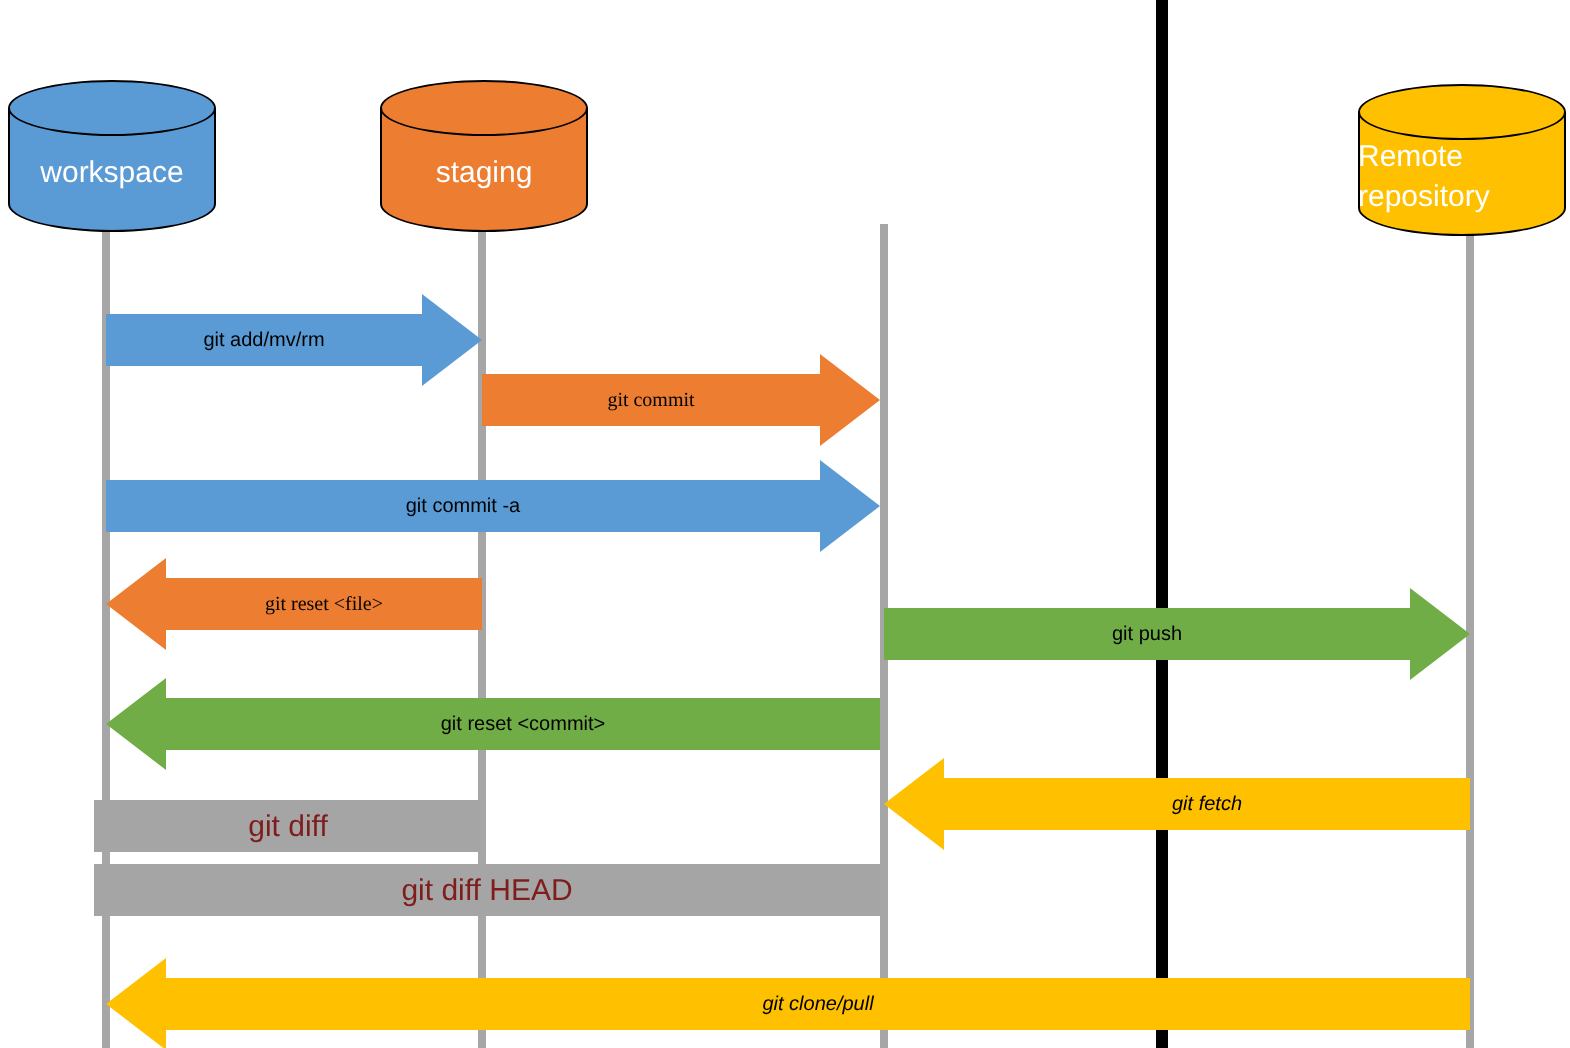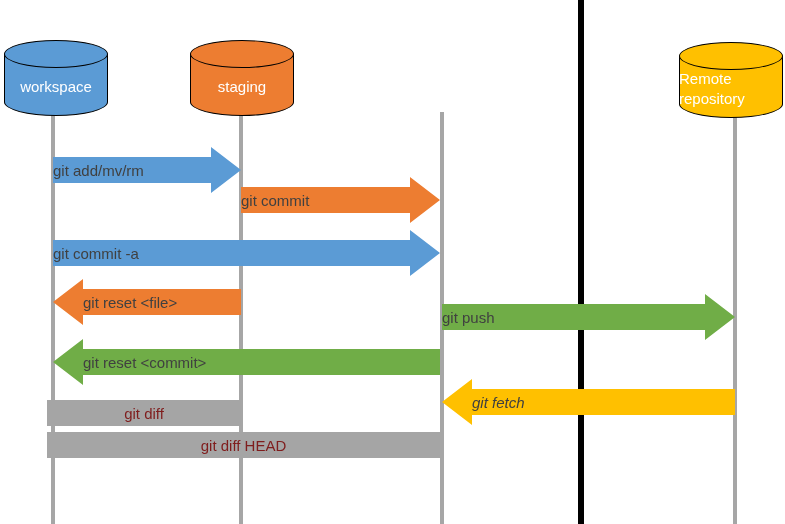--- a/index.html
+++ b/index.html
@@ -23,42 +23,42 @@
   .cyl .bot { bottom:0; height:28px; border-radius:50%; border:1.5px solid; z-index:0; }
   .cyl .label {
     position:absolute; left:0; right:0; top:20px; bottom:2px; z-index:4;
     display:flex; align-items:center; justify-content:center; 
     color:#fff; font-size:15px; line-height:1.35;
   }
 
   
   .arrow {
     position:absolute; height:46px; z-index:4; box-sizing:border-box;
-    display:flex; align-items:center; 
-    color:#404040; font-size:15px; white-space:nowrap;
+    display:flex; align-items:center; justify-content:center;
+    color:#000000; font-size:10px; white-space:nowrap;
   }
   .arrow.right {
     padding-right:30px;
     clip-path: polygon(0 10px, calc(100% - 30px) 10px, calc(100% - 30px) 0, 100% 50%,
                        calc(100% - 30px) 100%, calc(100% - 30px) 36px, 0 36px);
   }
   .arrow.left {
     padding-left:30px;
     clip-path: polygon(100% 10px, 30px 10px, 30px 0, 0 50%,
                        30px 100%, 30px 36px, 100% 36px);
   }
   .bar {
     position:absolute; height:26px; z-index:4; box-sizing:border-box;
     display:flex; align-items:center; justify-content:center;
     color:#7f1d1d; font-size:15px; white-space:nowrap;
   }
 
   
   .fill-blue   { background:var(--blue);   border-color:var(--blue-dark); }
-  .fill-orange { background:var(--orange); border-color:var(--orange-dark); }
+  .fill-orange { background:var(--orange); border-color:var(--orange-dark);font-family:Liberation Serif, serif; }
   .fill-green  { background:var(--green);  border-color:var(--green-dark); }
   .fill-yellow { background:var(--yellow); border-color:var(--yellow-dark);font-style:italic; }
   .fill-gray   { background:var(--gray);   border-color:var(--gray-dark); }
 </style>
 </head>
 <body>
 
 <div class="canvas">
 
   <div class="lifeline" style="left:51px"></div>
@@ -107,14 +107,17 @@
   </div>
   <div class="arrow left fill-yellow" style="left:442px; width:293px; top:379px;">
     <span>git fetch</span>
   </div>
   <div class="bar fill-gray" style="left:47px;  width:194px; top:400px;">
     <span>git diff</span>
   </div>
   <div class="bar fill-gray" style="left:47px;  width:393px; top:432px;">
     <span>git diff HEAD</span>
   </div>
+  <div class="arrow left fill-yellow" style="left:53px;  width:682px; top:479px;">
+    <span>git clone/pull</span>
+  </div>
 
 </div>
 
 </body></html>

